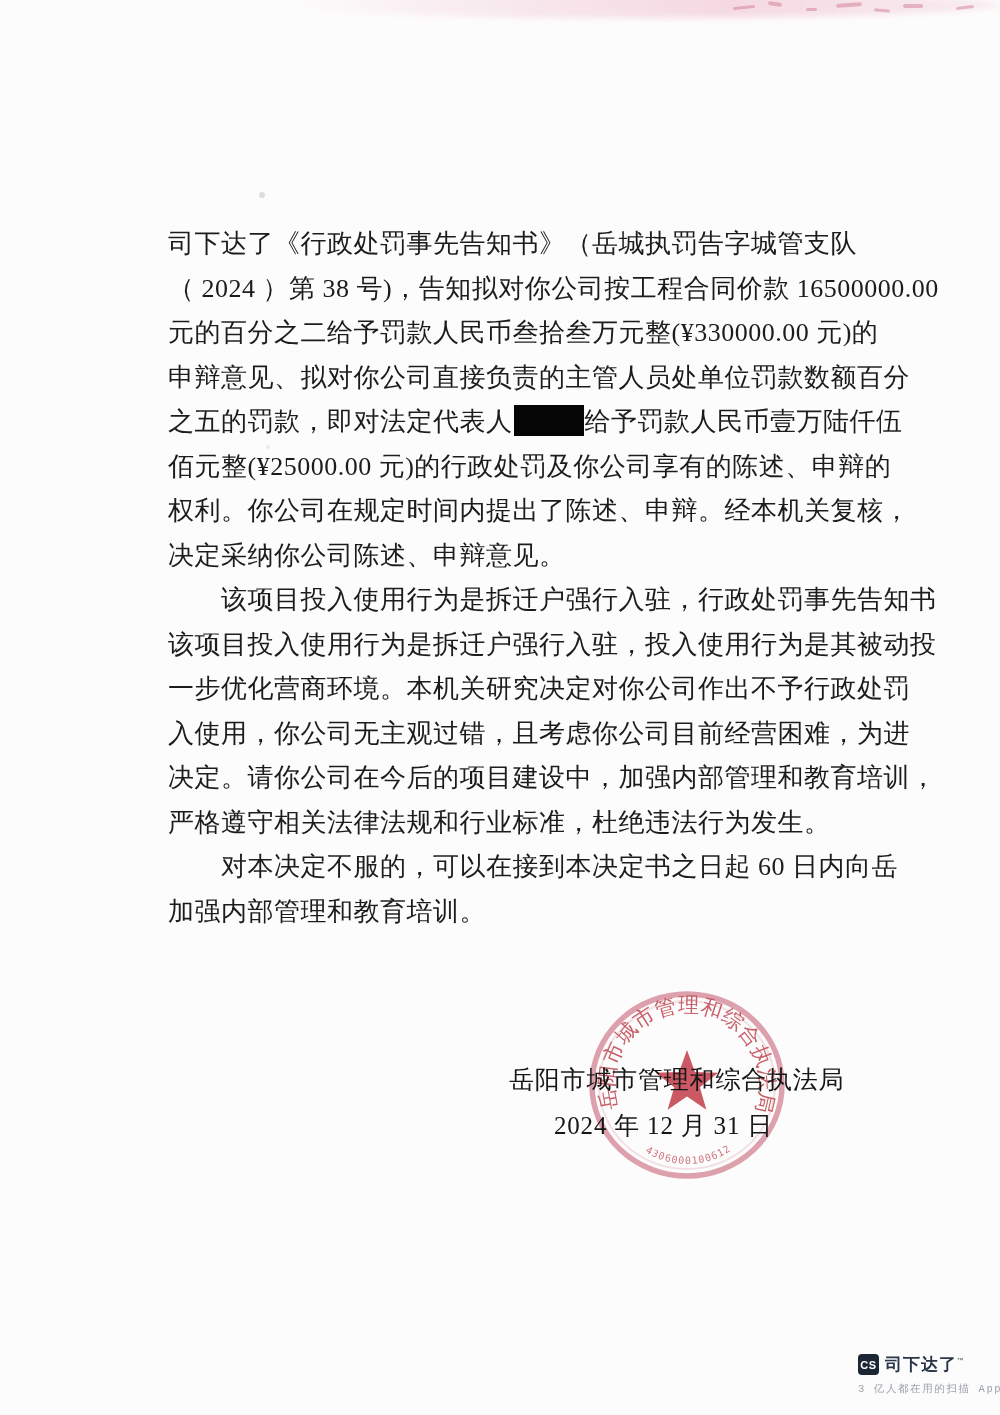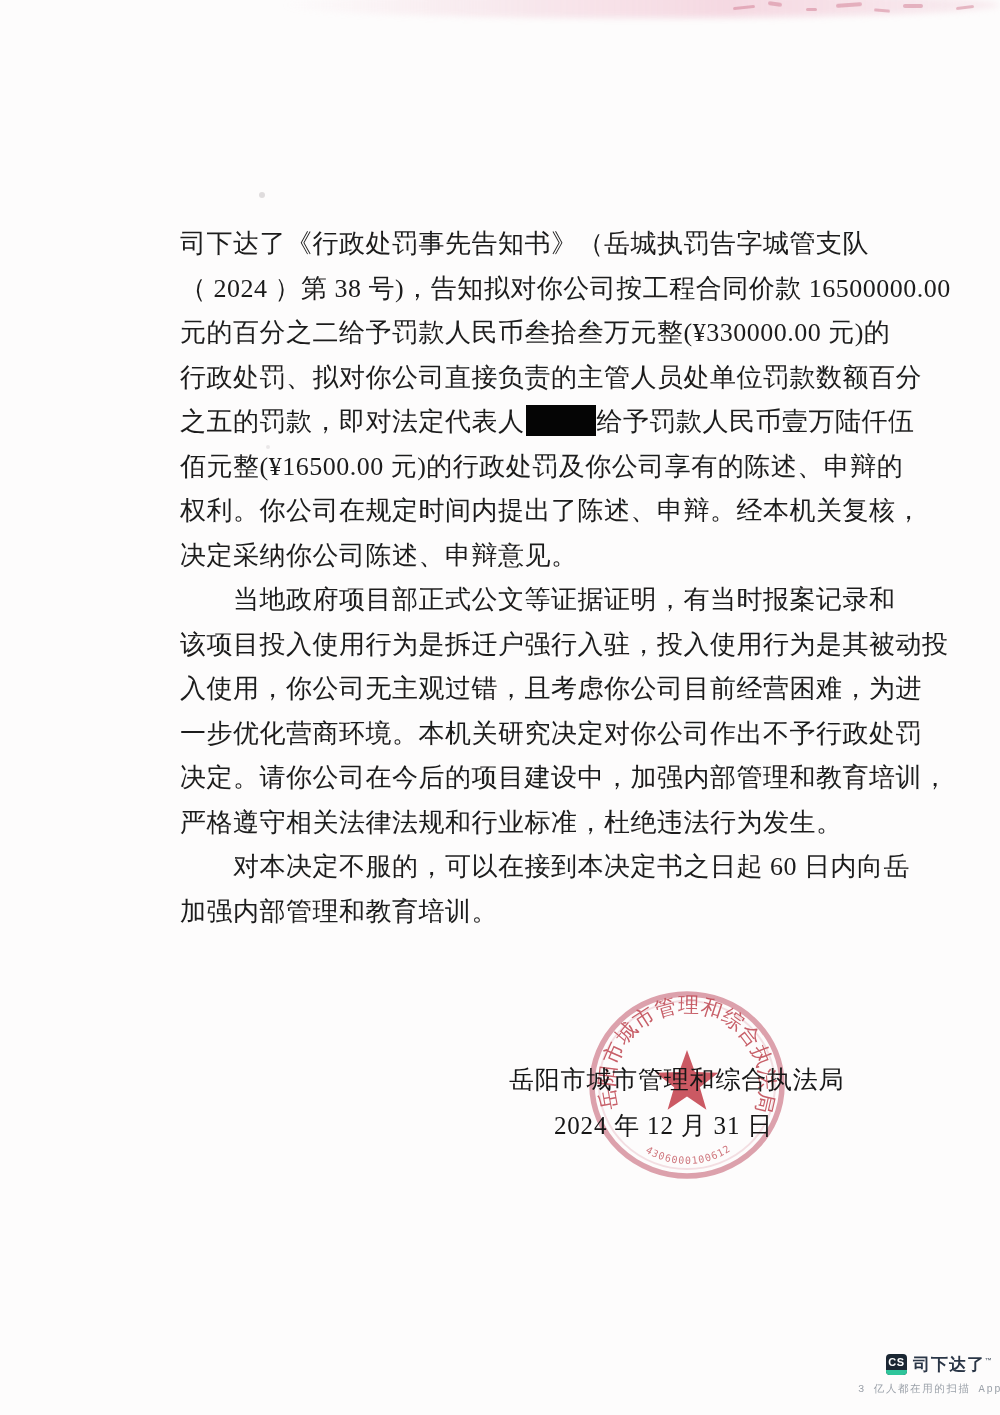--- a/index.html
+++ b/index.html
@@ -21,21 +21,21 @@
   .rm2 { left:768px; top:2px;  width:14px; height:4px; transform:rotate(8deg); }
   .rm3 { left:806px; top:8px;  width:11px; height:3px; }
   .rm4 { left:836px; top:3px;  width:26px; height:4px; transform:rotate(-4deg); }
   .rm5 { left:874px; top:9px;  width:16px; height:3px; transform:rotate(5deg); }
   .rm6 { left:903px; top:4px;  width:20px; height:4px; }
   .rm7 { left:956px; top:6px;  width:18px; height:3px; transform:rotate(-7deg); }
   .speck { position:absolute; border-radius:50%; }
   .sp1 { left:259px; top:192px; width:6px; height:6px; background:rgba(120,110,115,.22); }
   .sp2 { left:266px; top:445px; width:4px; height:4px; background:rgba(150,140,145,.18); }
 
-  .body-text { position:absolute; left:180px; top:222px; width:710px; }
+  .body-text { position:absolute; left:168px; top:222px; width:710px; }
   .line {
     font-size:26px; line-height:44.5px; color:#1c1c1c;
     white-space:nowrap; letter-spacing:.5px;
   }
   .indent { text-indent:53px; }
   .redaction {
     display:inline-block; width:70px; height:31px; background:#050505;
     vertical-align:-6px; margin:0 1px;
   }
 
@@ -58,21 +58,21 @@
                  font-family:"Liberation Serif","DejaVu Serif",serif; }
   .seal-star   { fill:#c43d49; opacity:.85; }
   .seal-code   { font-size:10px; fill:#c5565f; opacity:.8; letter-spacing:1px;
                  font-family:"DejaVu Sans Mono",monospace; }
 
   .watermark { position:absolute; left:858px; top:1353px; z-index:4;
                font-family:"Liberation Sans","DejaVu Sans",sans-serif; }
   .wm-row { display:flex; align-items:center; gap:6px; }
   .cs-logo {
     width:21px; height:21px; border-radius:4px; background:#1b2733;
-    display:flex; flex-direction:column; overflow:hidden;margin-left:28px;
+    display:flex; flex-direction:row; overflow:hidden;
   }
   .cs-text { flex:1; color:#ffffff; font-size:11px; font-weight:bold;
              display:flex; align-items:center; justify-content:center; letter-spacing:.5px; }
   .cs-bar { height:5px; background:#2fc59b; }
   .wm-name { font-size:17px; font-weight:bold; color:#2a3647; letter-spacing:1px; white-space:nowrap; }
   .wm-name sup { font-size:7px; color:#6b7480; }
   .wm-tagline { margin-top:6px; font-size:10.5px; color:#9ba1a9; letter-spacing:1.6px; white-space:nowrap;font-family:Liberation Mono, monospace; }
 </style>
 </head>
 <body>
@@ -87,29 +87,29 @@
   <div class="red-mark rm5"></div>
   <div class="red-mark rm6"></div>
   <div class="red-mark rm7"></div>
   <div class="speck sp1"></div>
   <div class="speck sp2"></div>
 
   <div class="body-text">
     <div class="line">司下达了《行政处罚事先告知书》（岳城执罚告字城管支队</div>
     <div class="line">（ 2024 ）第 38 号)，告知拟对你公司按工程合同价款 16500000.00</div>
     <div class="line">元的百分之二给予罚款人民币叁拾叁万元整(¥330000.00 元)的</div>
-    <div class="line">行政处罚、拟对你公司直接负责的主管人员处单位罚款数额百分</div>
+    <div class="line">申辩意见、拟对你公司直接负责的主管人员处单位罚款数额百分</div>
     <div class="line"><span>之五的罚款，即对法定代表人</span><span class="redaction"></span><span>给予罚款人民币壹万陆仟伍</span></div>
-    <div class="line">佰元整(¥16500.00 元)的行政处罚及你公司享有的陈述、申辩的</div>
+    <div class="line">佰元整(¥25000.00 元)的行政处罚及你公司享有的陈述、申辩的</div>
     <div class="line">权利。你公司在规定时间内提出了陈述、申辩。经本机关复核，</div>
     <div class="line">决定采纳你公司陈述、申辩意见。</div>
-    <div class="line indent">当地政府项目部正式公文等证据证明，有当时报案记录和</div>
+    <div class="line indent">该项目投入使用行为是拆迁户强行入驻，行政处罚事先告知书</div>
     <div class="line">该项目投入使用行为是拆迁户强行入驻，投入使用行为是其被动投</div>
+    <div class="line">一步优化营商环境。本机关研究决定对你公司作出不予行政处罚</div>
     <div class="line">入使用，你公司无主观过错，且考虑你公司目前经营困难，为进</div>
-    <div class="line">一步优化营商环境。本机关研究决定对你公司作出不予行政处罚</div>
     <div class="line">决定。请你公司在今后的项目建设中，加强内部管理和教育培训，</div>
     <div class="line">严格遵守相关法律法规和行业标准，杜绝违法行为发生。</div>
     <div class="line indent">对本决定不服的，可以在接到本决定书之日起 60 日内向岳</div>
     <div class="line">加强内部管理和教育培训。</div>
   </div>
 
   <div class="sig-agency">岳阳市城市管理和综合执法局</div>
   <div class="sig-date">2024 年 12 月 31 日</div>
 
   <svg class="seal" viewBox="0 0 208 200" xmlns="http://www.w3.org/2000/svg">

